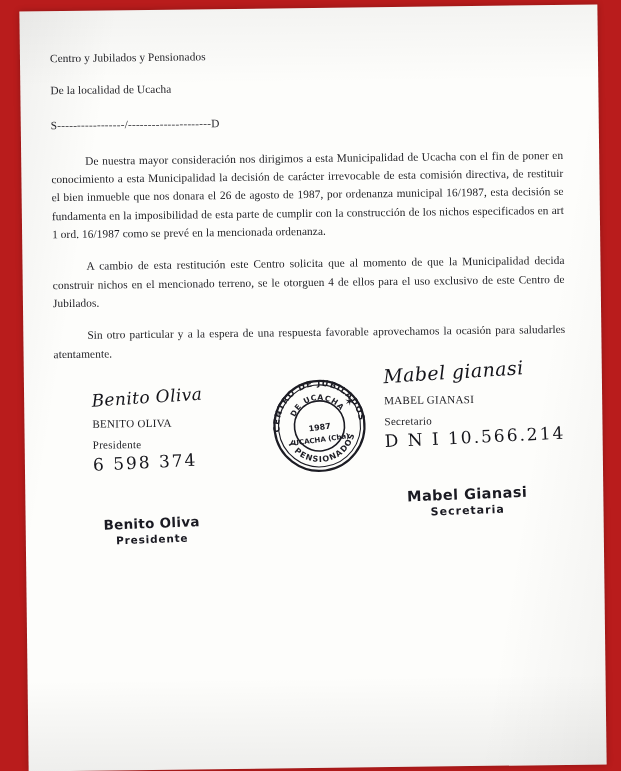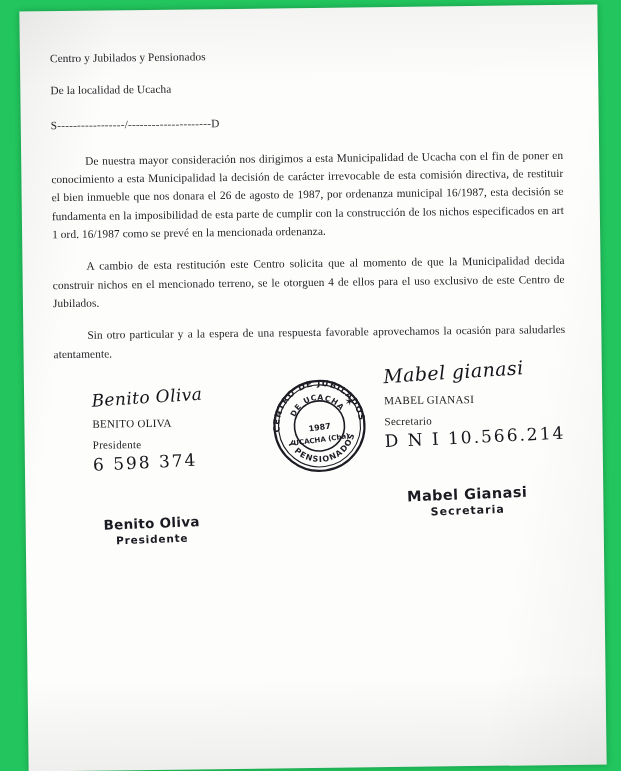--- a/index.html
+++ b/index.html
@@ -11,21 +11,21 @@
     width: 621px;
     height: 771px;
     overflow: hidden;
     font-family: "Liberation Serif", serif;
   }
 
   #page {
     position: relative;
     width: 621px;
     height: 771px;
-    background: #22c55e;
+    background: #b91c1c;
   }
 
   
   #sheet {
     position: absolute;
     left: 24px;
     top: 8px;
     width: 578px;
     height: 760px;
     background: #fdfdfb;

